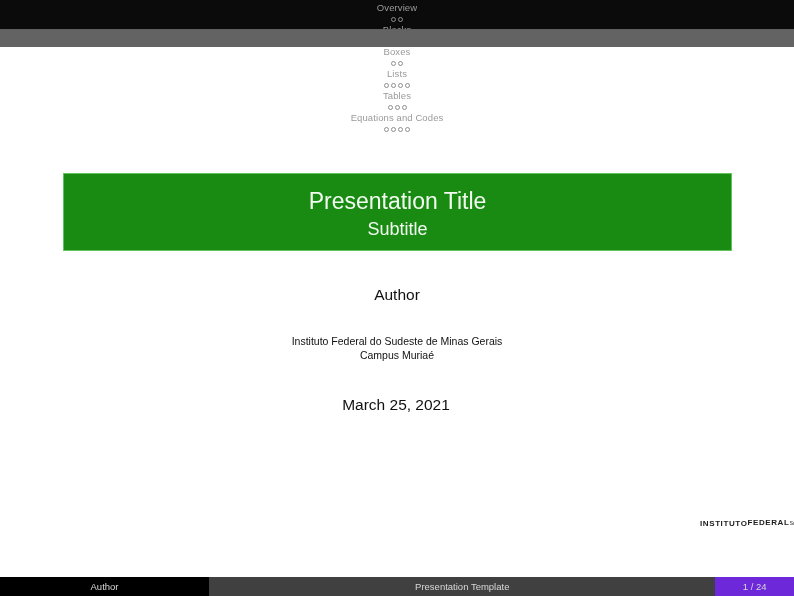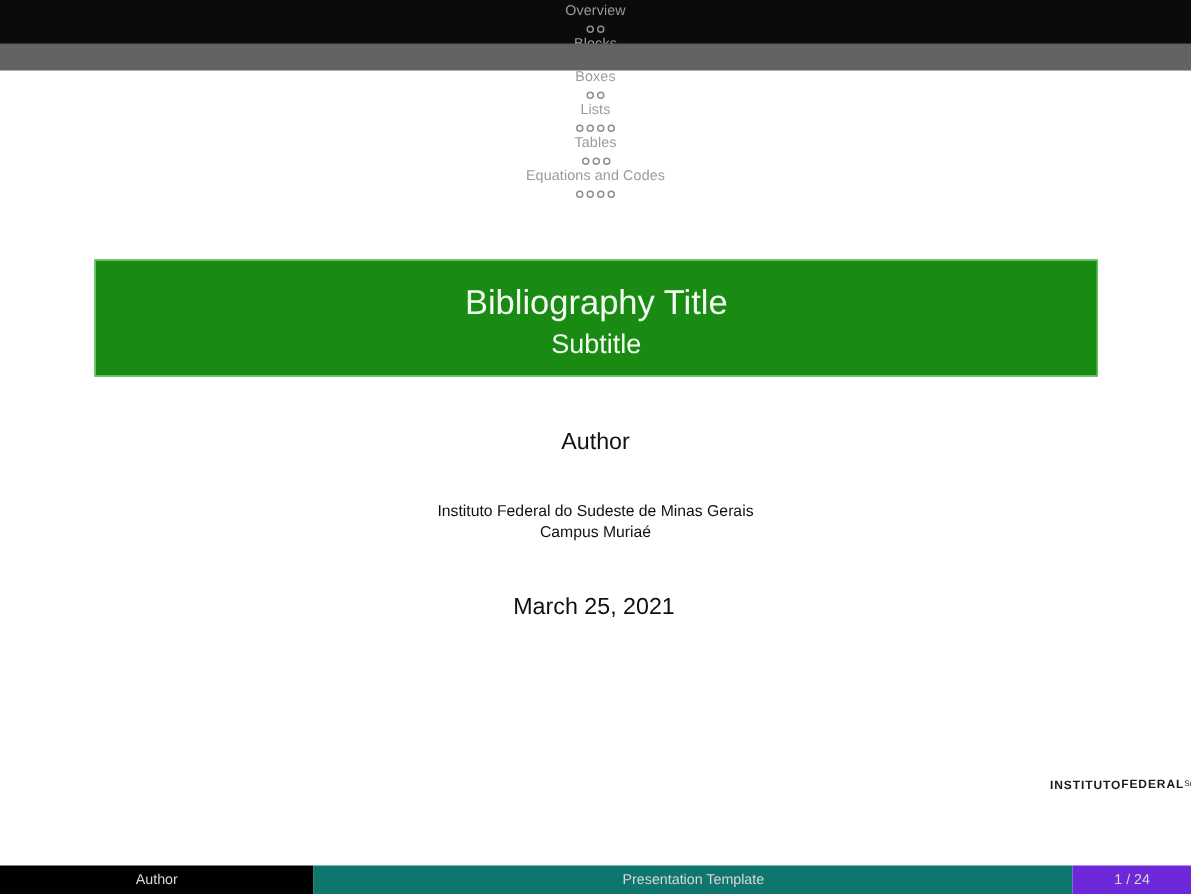--- a/index.html
+++ b/index.html
@@ -210,21 +210,21 @@
     color: #d8d8d8;
     box-sizing: border-box;
     white-space: nowrap;
   }
   #footer-author {
     width: 213px;
     background: #000000;
   }
   #footer-title {
     width: 516px;
-    background: #0f766e;
+    background: #404040;
   }
   #footer-page {
     width: 80px;
     background: #6d28d9;
   }
 </style>
 </head>
 <body>
 
 <div id="navbar">
@@ -283,21 +283,21 @@
     </div>
   </div>
 
 
 </div>
 <div id="navbar-underline"></div>
 
 <div id="headline-band"></div>
 
 <div id="titleblock">
-  <div id="title-text">Bibliography Title</div>
+  <div id="title-text">Presentation Title</div>
   <div id="subtitle-text">Subtitle</div>
 </div>
 
 <div id="author-text">Author</div>
 
 <div id="institute-block">
   <div>Instituto Federal do Sudeste de Minas Gerais</div>
   <div>Campus Muriaé</div>
 </div>
 

